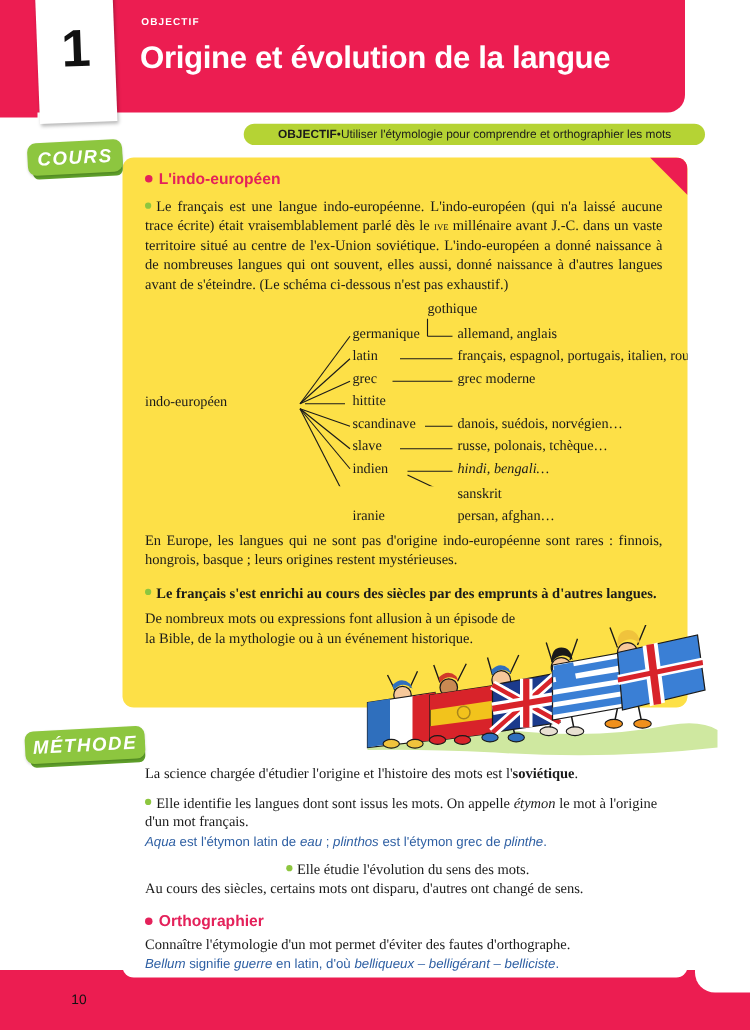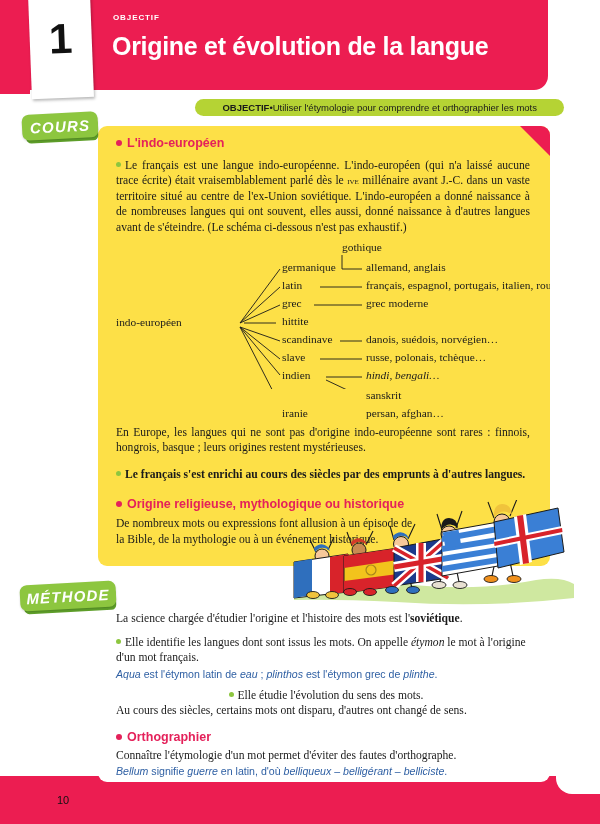--- a/index.html
+++ b/index.html
@@ -311,24 +311,20 @@
       <div class="tree-node" style="left:166px; top:160px;">iranie</div>
       <div class="tree-node" style="left:250px; top:160px;">persan, afghan…</div>
     </div>
 
     <p class="body-text" style="margin-top:36px; width:414px;">En Europe, les langues qui ne sont pas d'origine indo-européenne sont rares : finnois, hongrois, basque ; leurs origines restent mystérieuses.</p>
 
     <p class="body-text" style="margin-top:11px; width:414px;font-weight:bold;">
       <span class="bullet-green"></span><span>Le français s'est enrichi au cours des siècles par des emprunts à d'autres langues.</span>
     </p>
 
-    <div class="sec-head" style="margin-top:15px;">
-      <span class="bullet-red"></span>
-      <span>Origine religieuse, mythologique ou historique</span>
-    </div>
 
     <p class="body-text" style="margin-top:5px; width:300px; text-align:left;">De nombreux mots ou expressions font allusion à un épisode de la Bible, de la mythologie ou à un événement historique.</p>
   </div>
 </div>
 
 <div class="illus">
   <svg width="290" height="110" viewBox="0 0 290 110">
 
     <path d="M8 92 Q60 78 120 84 Q190 92 250 80 Q275 76 288 84 L288 98 Q200 108 110 102 Q50 99 8 100 Z" fill="#cfe8a0"></path>
 

